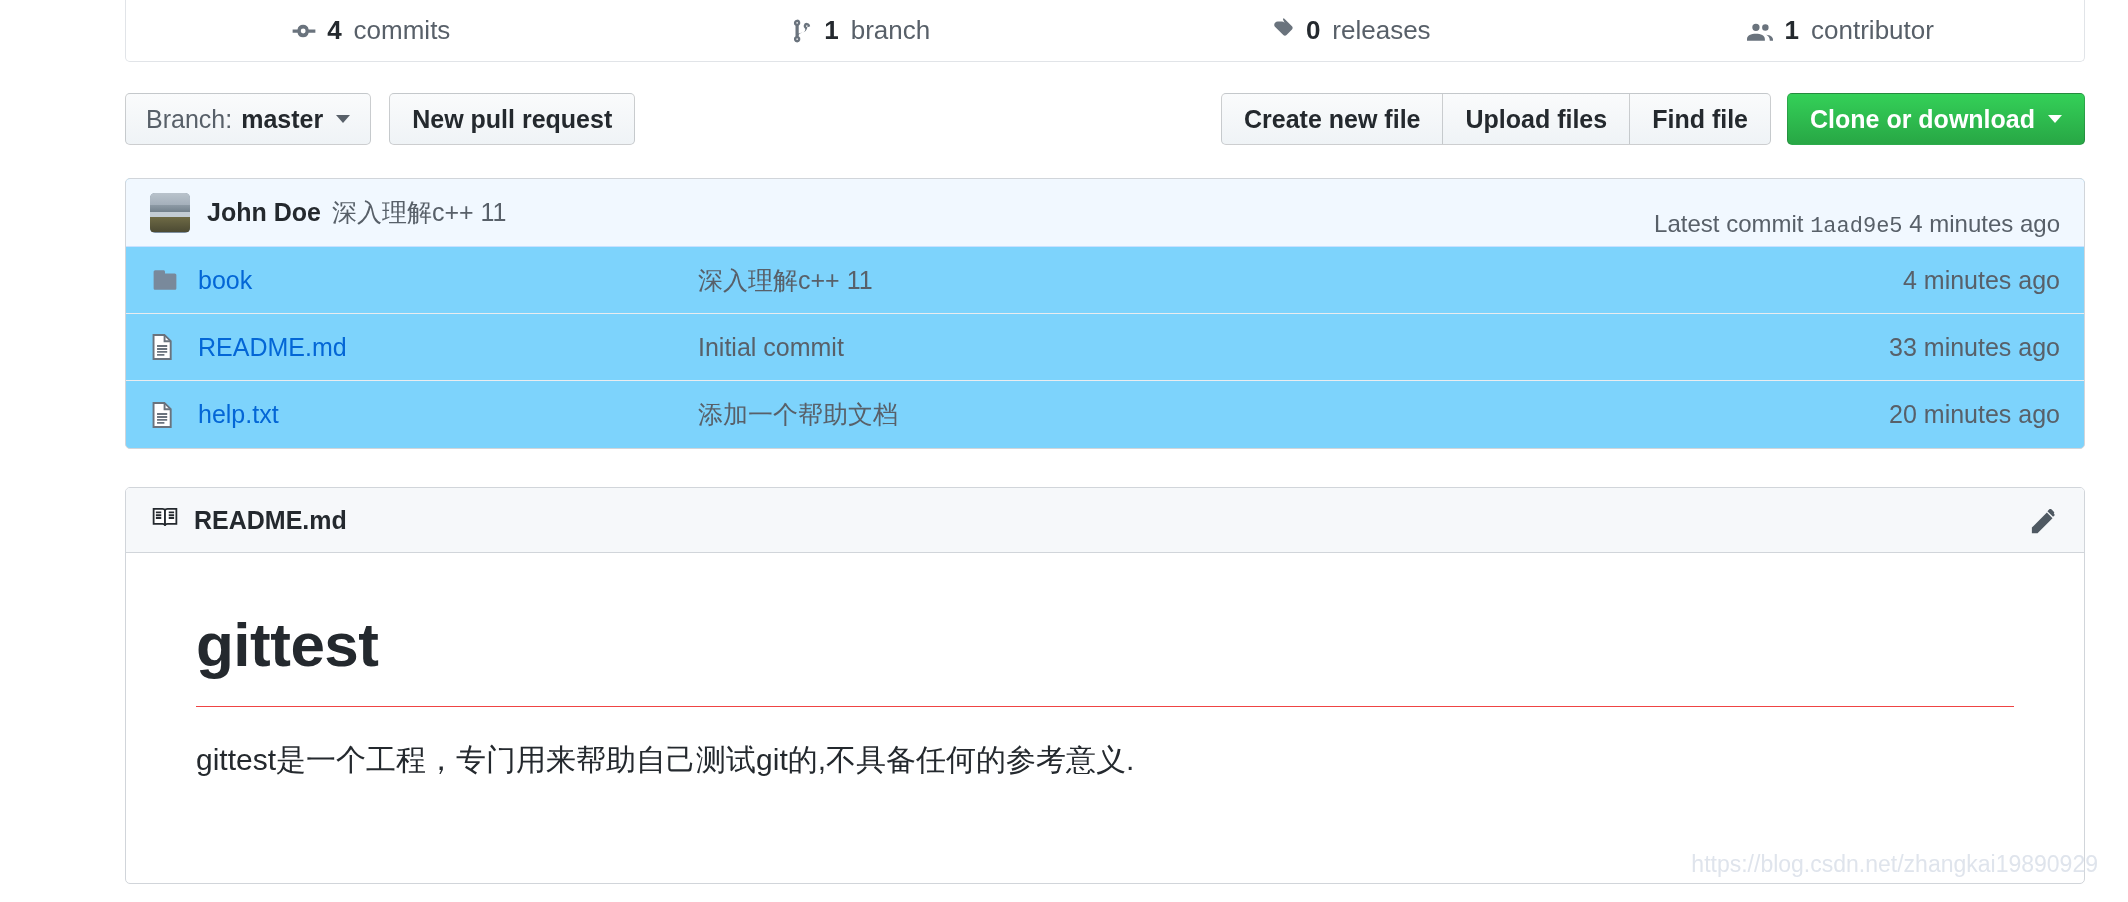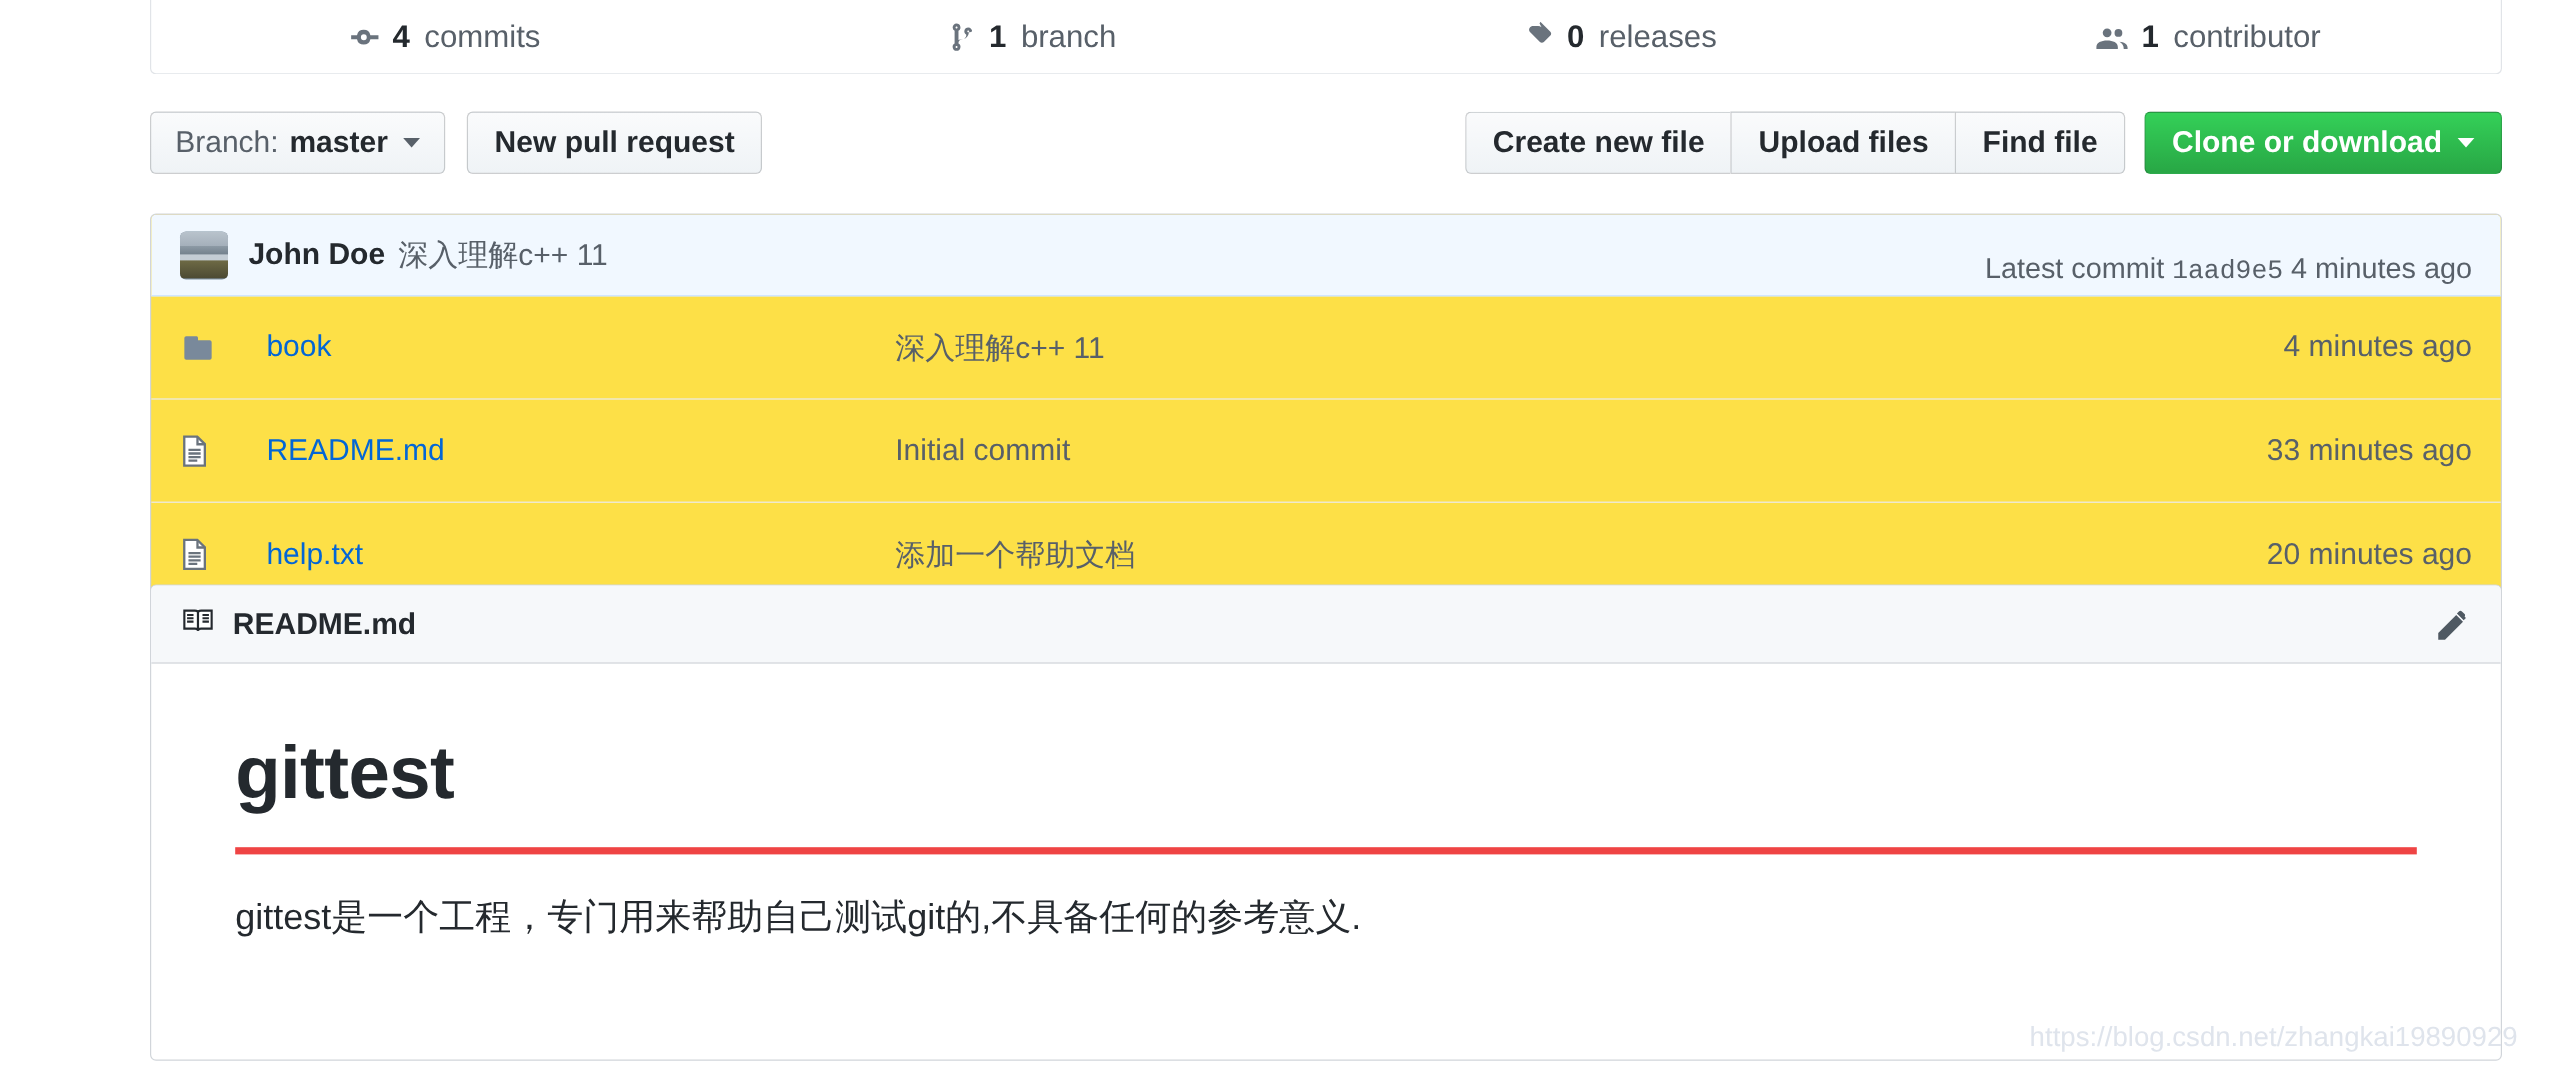--- a/index.html
+++ b/index.html
@@ -125,21 +125,21 @@
 
   
   .filebox {
     position: absolute;
     left: 125px;
     top: 178px;
     width: 1960px;
     border: 1px solid #d1d5da;
     border-radius: 5px;
     overflow: hidden;
-    background: #fde047;
+    background: #7dd3fc;
   }
   .commit-row {
     display: flex;
     align-items: center;
     background: #f1f8ff;
     border-bottom: 1px solid #c8e1ff;
     height: 68px;
     padding: 0 24px;
   }
   .avatar {
@@ -189,25 +189,24 @@
   .commit-meta .sha {
     font-family: "Liberation Mono", monospace;
     font-size: 22px;
     color: #586069;
     cursor: pointer;
   }
 
   .file-row {
     display: flex;
     align-items: center;
-    height: 86px;
+    height: 67px;
     padding: 0 24px;
     border-bottom: 1px solid #eaecef;
     font-size: 25px;
-    gap: 24px;
   }
   .file-row:last-child { border-bottom: none; }
   .file-icon {
     width: 34px;
     flex: none;
     display: flex;
     align-items: center;
     color: #6a737d;
   }
   .file-name {
@@ -268,21 +267,21 @@
   .readme-body {
     padding: 56px 70px 40px 70px;
     min-height: 330px;
   }
   .readme-body h1 {
     margin: 0 0 30px 0;
     padding-bottom: 26px;
     font-size: 62px;
     font-weight: bold;
     color: #24292e;
-    border-bottom: 6px solid #ef4444;
+    border-bottom: 1px solid #ef4444;
     letter-spacing: -0.5px;
   }
   .readme-body p {
     margin: 0;
     font-size: 30px;
     color: #24292e;
     line-height: 1.5;
   }
 
   .watermark {

